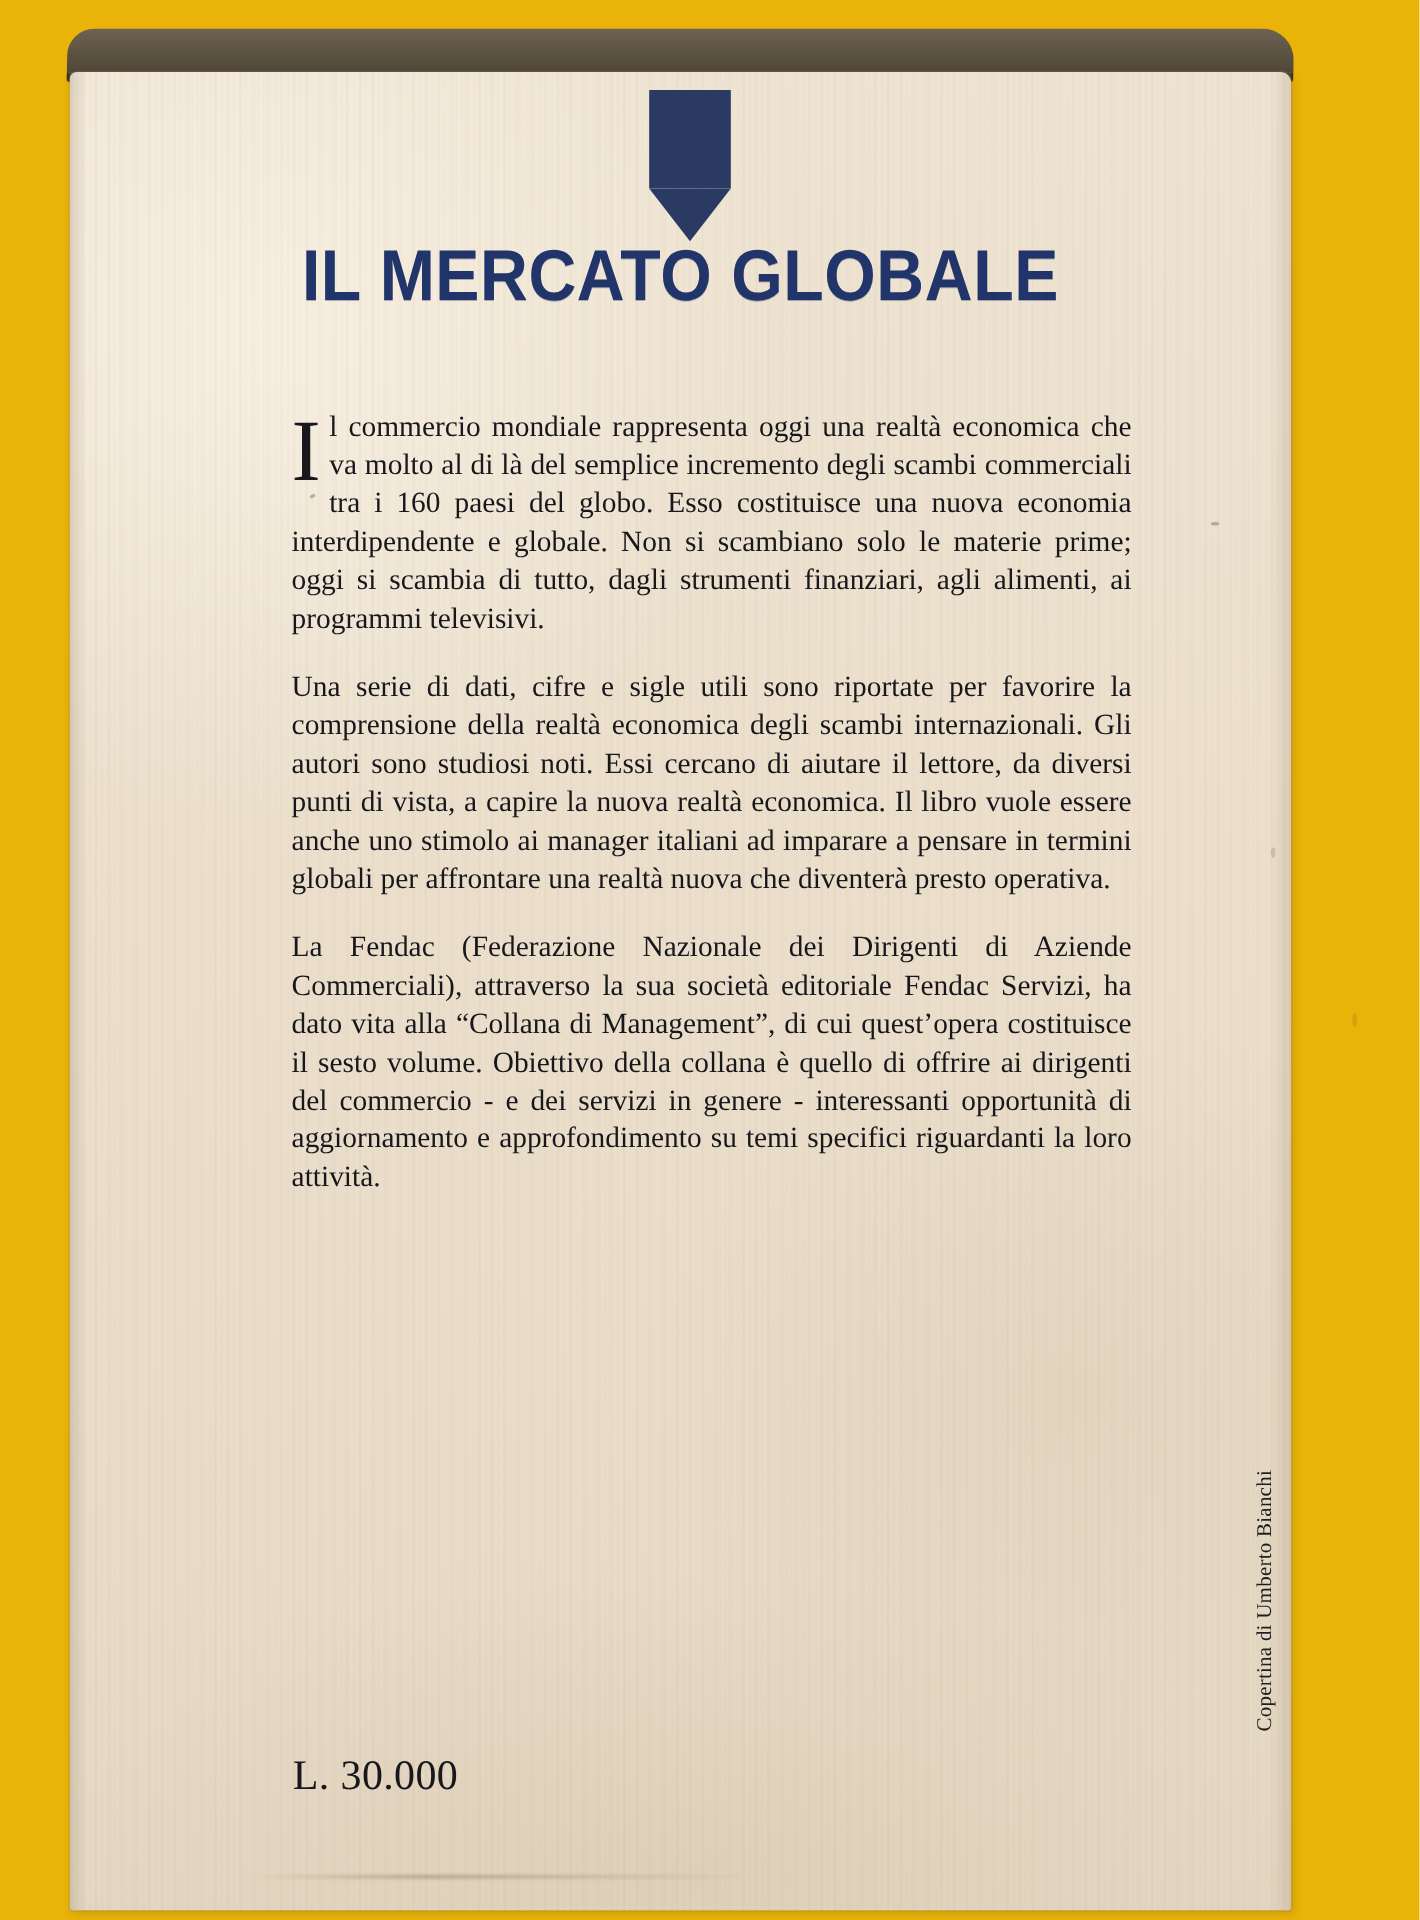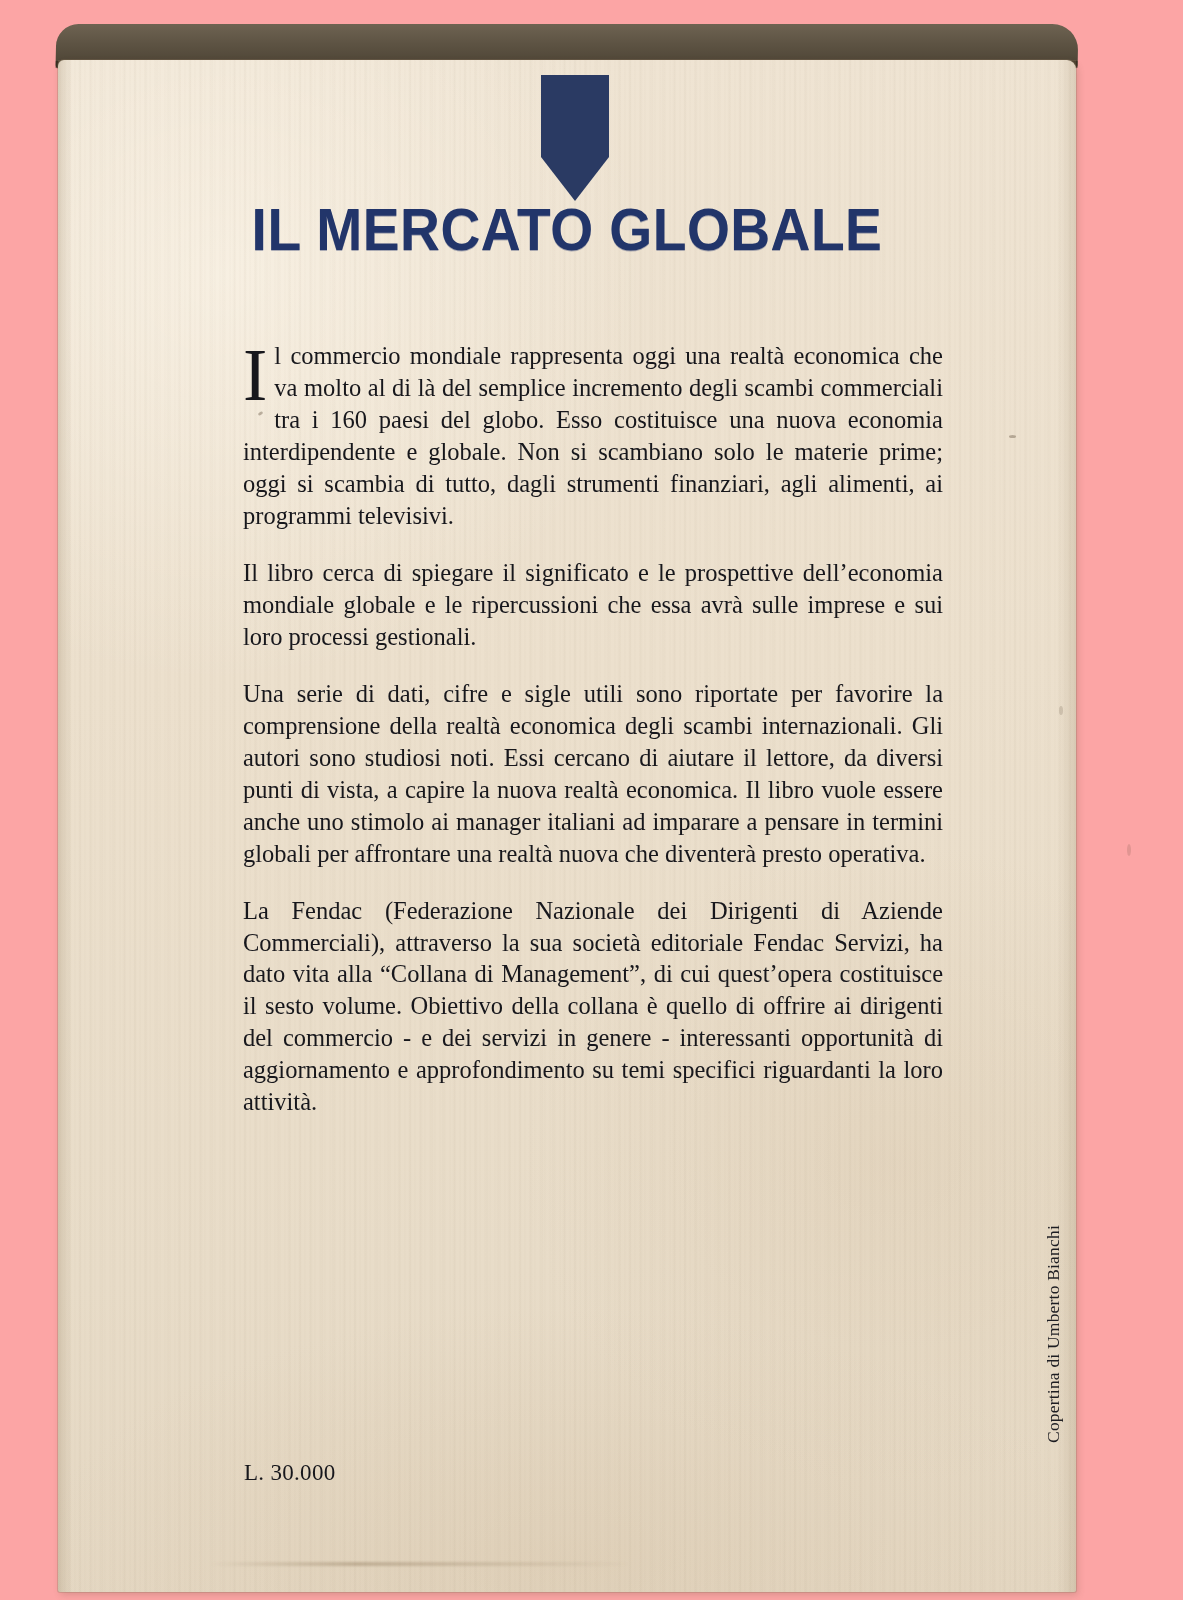--- a/index.html
+++ b/index.html
@@ -13,21 +13,21 @@
     height: 1600px;
     position: relative;
     overflow: hidden;
     font-family: "Liberation Serif", "DejaVu Serif", serif;
   }
 
   
   #page {
     position: absolute;
     inset: 0;
-    background: #fca5a5;
+    background: #eab308;
   }
 
   
   #book-top-edge {
     position: absolute;
     left: 56px;
     top: 24px;
     width: 1022px;
     height: 44px;
     background: linear-gradient(180deg, #6e6352 0%, #5d5343 45%, #4b4233 100%);
@@ -169,21 +169,21 @@
   }
 
   
   #para-fendac { margin-top: 29px; }
 
   
   #price {
     position: absolute;
     left: 186px;
     top: 1400px;
-    font-size: 23px;
+    font-size: 35px;
     color: #17171c;
     letter-spacing: .3px;
   }
 
   
   #credit {
     position: absolute;
     right: 12px;
     top: 1165px;
     font-size: 17.5px;
@@ -222,21 +222,20 @@
       <div class="flag-point"></div>
     </div>
 
     <div id="title">IL MERCATO GLOBALE</div>
 
     <div id="blurb">
 
       <p id="para-lead"><span class="dropcap">I</span><span>l commercio mondiale rappresenta oggi una realtà economica che va molto al di là del semplice incremento degli scambi commerciali tra i 160 paesi del globo. Esso costituisce una nuova economia interdipendente e globale. Non si scambiano solo le materie prime; oggi si scambia di tutto, dagli strumenti finanziari, agli alimenti, ai programmi televisivi.</span></p>
 
 
-      <p>Il libro cerca di spiegare il significato e le prospettive dell’economia mondiale globale e le ripercussioni che essa avrà sulle imprese e sui loro processi gestionali.</p>
 
       <p>Una serie di dati, cifre e sigle utili sono riportate per favorire la comprensione della realtà economica degli scambi internazionali. Gli autori sono studiosi noti. Essi cercano di aiutare il lettore, da diversi punti di vista, a capire la nuova realtà economica. Il libro vuole essere anche uno stimolo ai manager italiani ad imparare a pensare in termini globali per affrontare una realtà nuova che diventerà presto operativa.</p>
 
       <p id="para-fendac">La Fendac (Federazione Nazionale dei Dirigenti di Aziende Commerciali), attraverso la sua società editoriale Fendac Servizi, ha dato vita alla “Collana di Management”, di cui quest’opera costituisce il sesto volume. Obiettivo della collana è quello di offrire ai dirigenti del commercio - e dei servizi in genere - interessanti opportunità di aggiornamento e approfondimento su temi specifici riguardanti la loro attività.</p>
 
     </div>
 
     <div id="price">L. 30.000</div>
 
     <div id="credit">Copertina di Umberto Bianchi</div>

